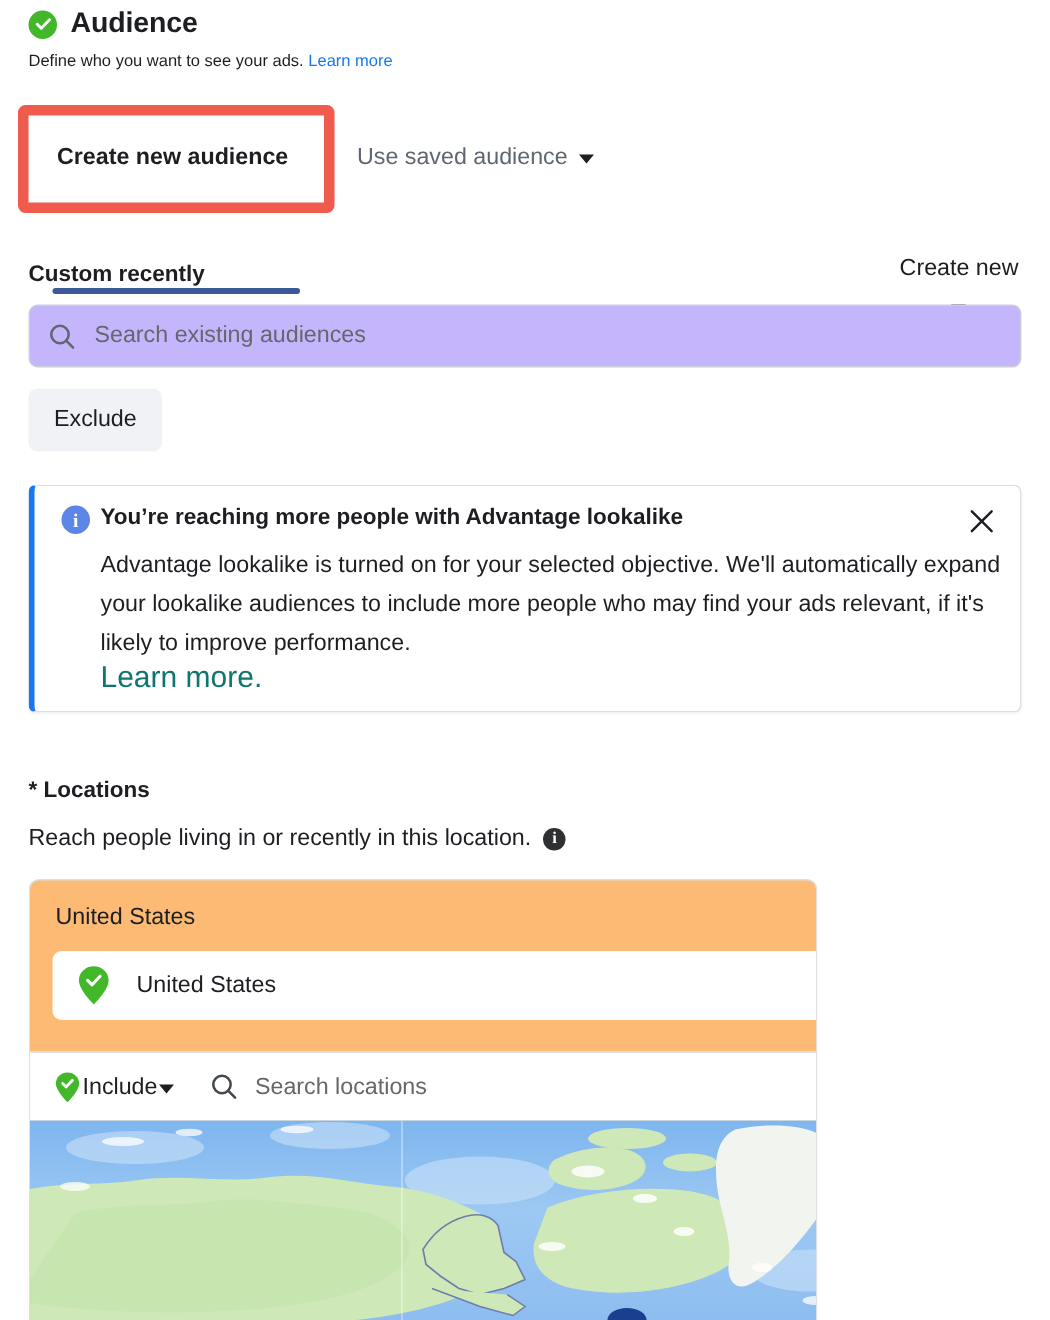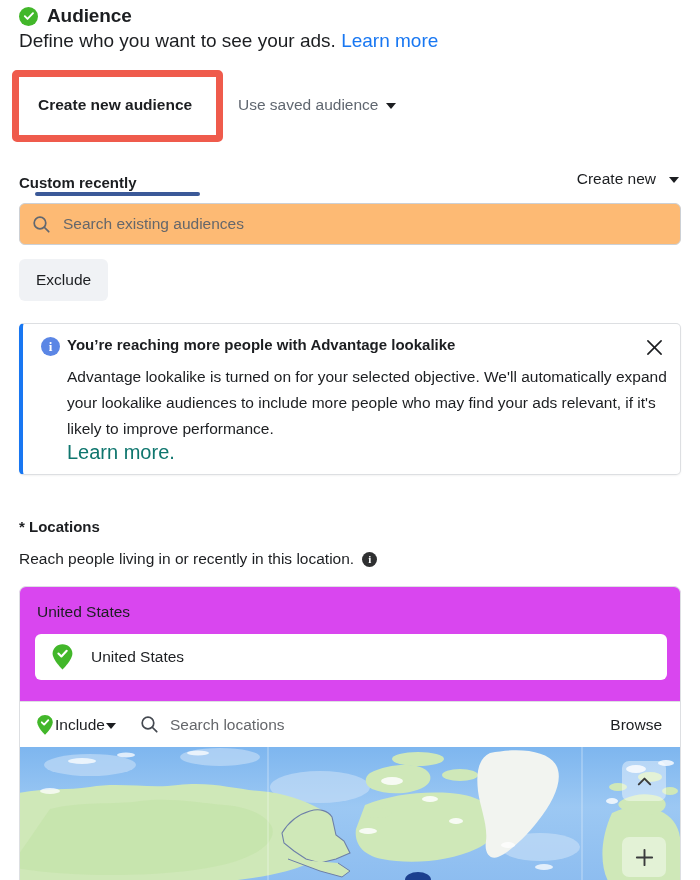--- a/index.html
+++ b/index.html
@@ -47,21 +47,21 @@
     font-size: 19px;
     font-weight: bold;
     color: #1c1e21;
     letter-spacing: -0.1px;
     line-height: 20px;
   }
   .section-sub {
     position: absolute;
     left: 19px;
     top: 31px;
-    font-size: 19px;
+    font-size: 11px;
     color: #1c1e21;
     line-height: 20px;
     white-space: nowrap;
   }
   .link {
     color: #1877f2;
     text-decoration: none;
     cursor: pointer;
   }
 
@@ -152,35 +152,36 @@
   .create-new {
     position: absolute;
     right: 19px;
     top: 166px;
     display: flex;
     align-items: center;
     gap: 13px;
     cursor: pointer;
     padding: 4px 2px;
     user-select: none;
+    flex-direction: column;
   }
   .create-new-label {
     font-size: 15.5px;
     color: #1c1e21;
   }
 
   .search-box {
     position: absolute;
     left: 19px;
     top: 203px;
     width: 662px;
     height: 42px;
     border: 1px solid #ccd0d5;
     border-radius: 6px;
-    background: #fdba74;
+    background: #c4b5fd;
     display: flex;
     align-items: center;
     padding: 0 12px;
     gap: 12px;
     cursor: text;
   }
   .search-placeholder {
     font-size: 15.5px;
     color: #65676b;
   }
@@ -302,26 +303,26 @@
     font-weight: bold;
     font-family: "Liberation Serif", serif;
     cursor: pointer;
     flex: 0 0 auto;
   }
 
   .loc-panel {
     position: absolute;
     left: 19px;
     top: 586px;
-    width: 662px;
+    width: 526px;
     height: 294px;
     border: 1px solid #dddfe2;
     border-bottom: none;
     border-radius: 7px 7px 0 0;
-    background: #d946ef;
+    background: #fdba74;
     overflow: hidden;
   }
   .loc-group-label {
     position: absolute;
     left: 17px;
     top: 16px;
     font-size: 15.5px;
     color: #1c1e21;
   }
   .loc-chip {

